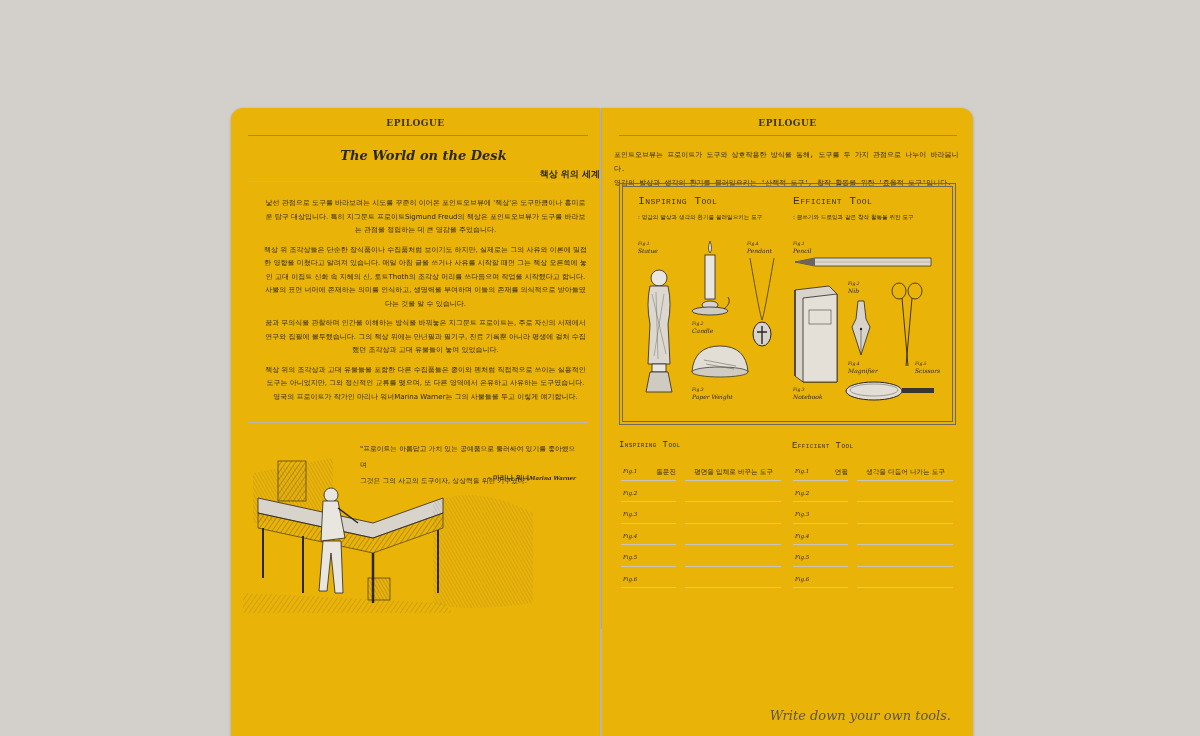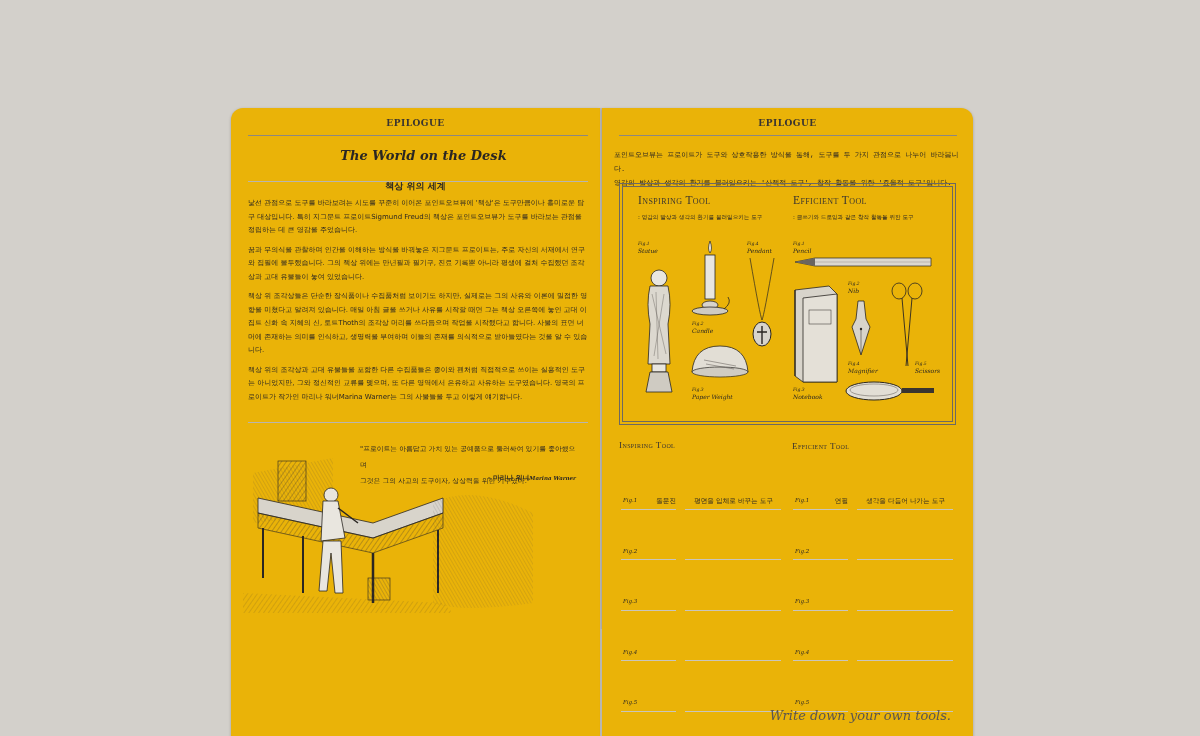--- a/index.html
+++ b/index.html
@@ -6,39 +6,39 @@
   body{width:1200px;height:736px;background:#d3d0cb;position:relative;overflow:hidden;font-family:"DejaVu Serif",serif;color:#2a2622;}
   .book{position:absolute;left:231px;top:108px;width:742px;height:521px;}
   .page{position:absolute;top:0;height:653px;background:#eab308;box-shadow:0 1px 3px rgba(0,0,0,0.25);}
   .page.left{left:0;width:369px;border-radius:12px 0 0 12px;}
   .page.right{left:371px;width:371px;border-radius:0 12px 12px 0;}
   .spine{position:absolute;left:369px;top:0;width:2px;height:521px;background:#bdb9b2;}
   .running{position:absolute;top:10px;left:0;right:0;text-align:center;font-size:9px;font-weight:bold;letter-spacing:0.5px;color:#3a3530;}
   .rule{position:absolute;height:1px;background:#8d8880;}
   .rule.light{background:#b9b5ae;}
   .title-en{position:absolute;top:40px;left:16px;right:0;text-align:center;font-size:13px;font-style:italic;font-weight:bold;}
-  .title-ko{position:absolute;top:72px;left:0;right:0;text-align:center;font-size:9px;font-weight:bold;}
+  .title-ko{position:absolute;top:60px;left:0;right:0;text-align:right;font-size:9px;font-weight:bold;}
   .body{position:absolute;left:17px;width:340px;font-family:"DejaVu Sans",sans-serif;font-size:7px;line-height:13.5px;color:#2a2622;}
-  .body p{margin:0 0 6px 0;}
+  .body p{margin:0 0 6px 15px;text-align:center;}
   .quote{position:absolute;left:129px;top:333px;width:220px;font-family:"DejaVu Sans",sans-serif;font-size:6.8px;line-height:16px;}
   .quote-by{position:absolute;right:24px;top:365px;font-family:"DejaVu Sans",sans-serif;font-size:6.8px;font-weight:bold;}
   .quote-by i{font-family:"DejaVu Serif",serif;font-size:5.5px;}
   .engraving{position:absolute;left:12px;top:345px;width:300px;height:160px;}
   .intro{position:absolute;left:12px;top:40px;width:345px;font-family:Liberation Mono, monospace;font-size:7px;line-height:14px;}
   .frame{position:absolute;left:17px;top:75px;width:335px;height:240px;border:1px solid #6d6862;}
   .frame-inner{position:absolute;left:2px;top:2px;right:2px;bottom:2px;border:1px solid #6d6862;}
-  .sc{font-variant:small-caps;font-family:Liberation Serif, serif;letter-spacing:0.4px;color:#3a3530;}
+  .sc{font-variant:small-caps;font-family:Liberation Mono, monospace;letter-spacing:0.4px;color:#3a3530;}
   .box-title{position:absolute;font-size:11.5px;}
   .box-sub{position:absolute;font-family:"DejaVu Sans",sans-serif;font-size:5.6px;}
   .fig{position:absolute;font-family:"DejaVu Serif",serif;font-style:italic;font-size:6px;line-height:7px;color:#2a2622;}
   .fig small{display:block;font-size:4.5px;}
   .ill{position:absolute;}
   .list-title{position:absolute;font-size:9px;}
   .list{position:absolute;width:160px;}
-  .row{position:relative;height:21.5px;margin-top:29px;}
+  .row{position:relative;height:21.5px;}
   .row .fno{position:absolute;left:2px;top:5px;font-family:"DejaVu Serif",serif;font-style:italic;font-size:5.5px;}
   .row .name{position:absolute;left:0;width:55px;top:5px;text-align:right;font-family:"DejaVu Sans",sans-serif;font-size:6.6px;}
   .row .desc{position:absolute;left:56px;width:96px;top:5px;text-align:right;font-family:"DejaVu Sans",sans-serif;font-size:6.6px;}
   .row .l1{position:absolute;left:0;width:55px;bottom:4px;height:1px;background:#c9c5bd;}
   .row .l2{position:absolute;left:64px;width:96px;bottom:4px;height:1px;background:#c9c5bd;}
   .note{position:absolute;right:22px;bottom:38px;font-family:"DejaVu Serif",serif;font-style:italic;font-size:13px;color:#5a5550;}
 </style>
 </head>
 <body>
 
@@ -46,22 +46,22 @@
 
   <div class="page left">
     <div class="running">EPILOGUE</div>
     <div class="rule" style="left:17px;right:12px;top:27px;"></div>
     <div class="title-en">The World on the Desk</div>
     <div class="title-ko">책상 위의 세계</div>
     <div class="rule light" style="left:17px;right:12px;top:73px;"></div>
 
     <div class="body" style="top:89px;">
       <p>낯선 관점으로 도구를 바라보려는 시도를 꾸준히 이어온 포인트오브뷰에 '책상'은 도구만큼이나 흥미로운 탐구 대상입니다. 특히 지그문트 프로이트Sigmund Freud의 책상은 포인트오브뷰가 도구를 바라보는 관점을 정립하는 데 큰 영감을 주었습니다.</p>
+      <p>책상 위 조각상들은 단순한 장식품이나 수집품처럼 보이기도 하지만, 실제로는 그의 사유와 이론에 밀접한 영향을 미쳤다고 알려져 있습니다. 매일 아침 글을 쓰거나 사유를 시작할 때면 그는 책상 오른쪽에 놓인 고대 이집트 신화 속 지혜의 신, 토트Thoth의 조각상 머리를 쓰다듬으며 작업을 시작했다고 합니다. 사물의 표면 너머에 존재하는 의미를 인식하고, 생명력을 부여하며 이들의 존재를 의식적으로 받아들였다는 것을 알 수 있습니다.</p>
       <p>꿈과 무의식을 관찰하며 인간을 이해하는 방식을 바꿔놓은 지그문트 프로이트는, 주로 자신의 서재에서 연구와 집필에 몰두했습니다. 그의 책상 위에는 만년필과 필기구, 진료 기록뿐 아니라 평생에 걸쳐 수집했던 조각상과 고대 유물들이 놓여 있었습니다.</p>
-      <p>책상 위 조각상들은 단순한 장식품이나 수집품처럼 보이기도 하지만, 실제로는 그의 사유와 이론에 밀접한 영향을 미쳤다고 알려져 있습니다. 매일 아침 글을 쓰거나 사유를 시작할 때면 그는 책상 오른쪽에 놓인 고대 이집트 신화 속 지혜의 신, 토트Thoth의 조각상 머리를 쓰다듬으며 작업을 시작했다고 합니다. 사물의 표면 너머에 존재하는 의미를 인식하고, 생명력을 부여하며 이들의 존재를 의식적으로 받아들였다는 것을 알 수 있습니다.</p>
       <p>책상 위의 조각상과 고대 유물들을 포함한 다른 수집품들은 종이와 펜처럼 직접적으로 쓰이는 실용적인 도구는 아니었지만, 그와 정신적인 교류를 맺으며, 또 다른 영역에서 은유하고 사유하는 도구였습니다. 영국의 프로이트가 작가인 마리나 워너Marina Warner는 그의 사물들을 두고 이렇게 얘기합니다.</p>
     </div>
 
     <div class="rule light" style="left:17px;right:12px;top:314px;"></div>
 
     <div class="quote">
       <div>"프로이트는 아름답고 가치 있는 공예품으로 둘러싸여 있기를 좋아했으며</div>
       <div>그것은 그의 사고의 도구이자, 상상력을 위한 기구였다."</div>
     </div>
     <div class="quote-by"><span>- 마리나 워너</span><i>Marina Warner</i></div>

